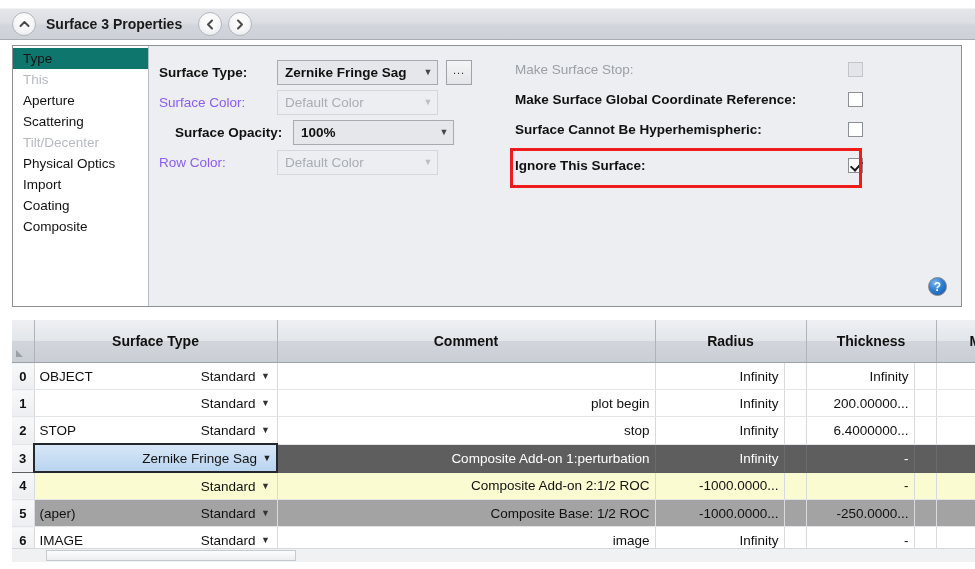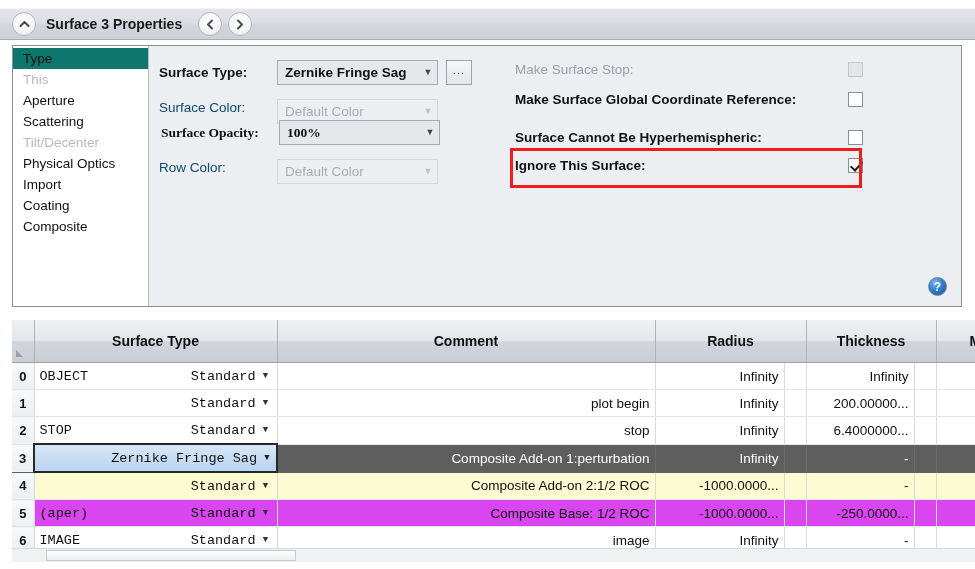--- a/index.html
+++ b/index.html
@@ -72,35 +72,35 @@
   .form-area{
     position:relative;flex:1;padding-left:32px;
   }
 
   
   .field-row{position:absolute;display:flex;align-items:center;}
   .field-label{
     width:118px;font-size:13.5px;white-space:nowrap;
   }
   .field-label.active{color:#111;font-weight:bold;}
-  .field-label.dim{color:#0c4a6e;}
+  .field-label.dim{color:#8b5cf6;}
 
   .combo{
     width:161px;height:25px;
     background:#e9ebee;
     border:1px solid #b9bdc3;
     box-sizing:border-box;
     display:flex;align-items:center;
     padding:0 2px 0 7px;
     font-size:13.5px;
     position:relative;
     cursor:pointer;
   }
   .combo.enabled{background:#e5e7ea;border-color:#a6abb2;color:#111;font-weight:bold;}
-  .combo.disabled{background:#eceef1;border-color:#d3d6da;color:#a9aeb4;margin-top:9px;}
+  .combo.disabled{background:#eceef1;border-color:#d3d6da;color:#a9aeb4;}
   .combo .cval{flex:1;overflow:hidden;white-space:nowrap;}
   .caret{
     width:14px;text-align:center;font-size:9px;line-height:1;
   }
   .combo.enabled .caret{color:#444;}
   .combo.disabled .caret{color:#bcc0c5;}
 
   .dots-btn{
     width:26px;height:25px;margin-left:8px;
     background:linear-gradient(to bottom,#f4f5f6,#e3e5e8);
@@ -208,38 +208,38 @@
     border-top:7px solid transparent;
   }
   td.idx{
     background:linear-gradient(to bottom,#f7f8f9,#eceef1);
     border-right:1px solid #b0b4ba;
     font-weight:bold;
     text-align:center;
     padding:0;
     font-size:13px;
   }
-  .stype-cell{display:flex;align-items:center;height:100%;font-family:Liberation Mono, monospace;}
+  .stype-cell{display:flex;align-items:center;height:100%;}
   .stype-name{flex:none;}
   .stype-val{flex:1;text-align:right;padding-right:4px;}
   .stype-caret{width:12px;text-align:center;font-size:9px;color:#333;}
   .right{text-align:right;}
 
   tr.row-sel td{background:#5e5e5e;color:#fff;border-bottom-color:#5e5e5e;border-right-color:#6b6b6b;}
   tr.row-sel td.idx{background:linear-gradient(to bottom,#f7f8f9,#eceef1);color:#111;}
   tr.row-sel td.selcell{
     background:linear-gradient(to bottom,#d7e7f7,#b9d4ef);
     color:#111;
     border:2px solid #23282d;
     padding:0 3px;
   }
   tr.row-sel .stype-caret{color:#222;}
   tr.row-y1 td{background:#fbfbd2;}
   tr.row-y1 td.idx{background:linear-gradient(to bottom,#f7f8f9,#eceef1);}
-  tr.row-y2 td{background:#d946ef;}
+  tr.row-y2 td{background:#a3a3a3;}
   tr.row-y2 td.idx{background:linear-gradient(to bottom,#f7f8f9,#eceef1);}
 
   .hscroll{
     position:absolute;left:12px;top:548px;width:963px;height:14px;
     background:#f0f1f3;
     border-top:1px solid #d6d8db;
     box-sizing:border-box;
   }
   .hscroll .thumb{
     position:absolute;left:34px;top:1px;width:250px;height:11px;
@@ -305,21 +305,21 @@
       </div>
 
       <div class="field-row" style="left:10px;top:44px;">
         <div class="field-label dim">Surface Color:</div>
         <div class="combo disabled">
           <span class="cval">Default Color</span>
           <span class="caret">▼</span>
         </div>
       </div>
 
-      <div class="field-row" style="left:12px;top:74px;font-family:Liberation Serif, serif;">
+      <div class="field-row" style="left:26px;top:74px;">
         <div class="field-label active">Surface Opacity:</div>
         <div class="combo enabled">
           <span class="cval">100%</span>
           <span class="caret">▼</span>
         </div>
       </div>
 
       <div class="field-row" style="left:10px;top:104px;">
         <div class="field-label dim">Row Color:</div>
         <div class="combo disabled">
@@ -331,21 +331,21 @@
       <div class="chk-row" style="left:366px;top:16px;">
         <div class="chk-label dim">Make Surface Stop:</div>
         <div class="chkbox disabled"></div>
       </div>
 
       <div class="chk-row" style="left:366px;top:46px;">
         <div class="chk-label active">Make Surface Global Coordinate Reference:</div>
         <div class="chkbox"></div>
       </div>
 
-      <div class="chk-row" style="left:366px;top:76px;margin-top:8px;">
+      <div class="chk-row" style="left:366px;top:76px;">
         <div class="chk-label active">Surface Cannot Be Hyperhemispheric:</div>
         <div class="chkbox"></div>
       </div>
 
       <div class="chk-row" style="left:366px;top:112px;">
         <div class="chk-label active">Ignore This Surface:</div>
         <div class="chkbox checked"></div>
       </div>
 
     </div>

